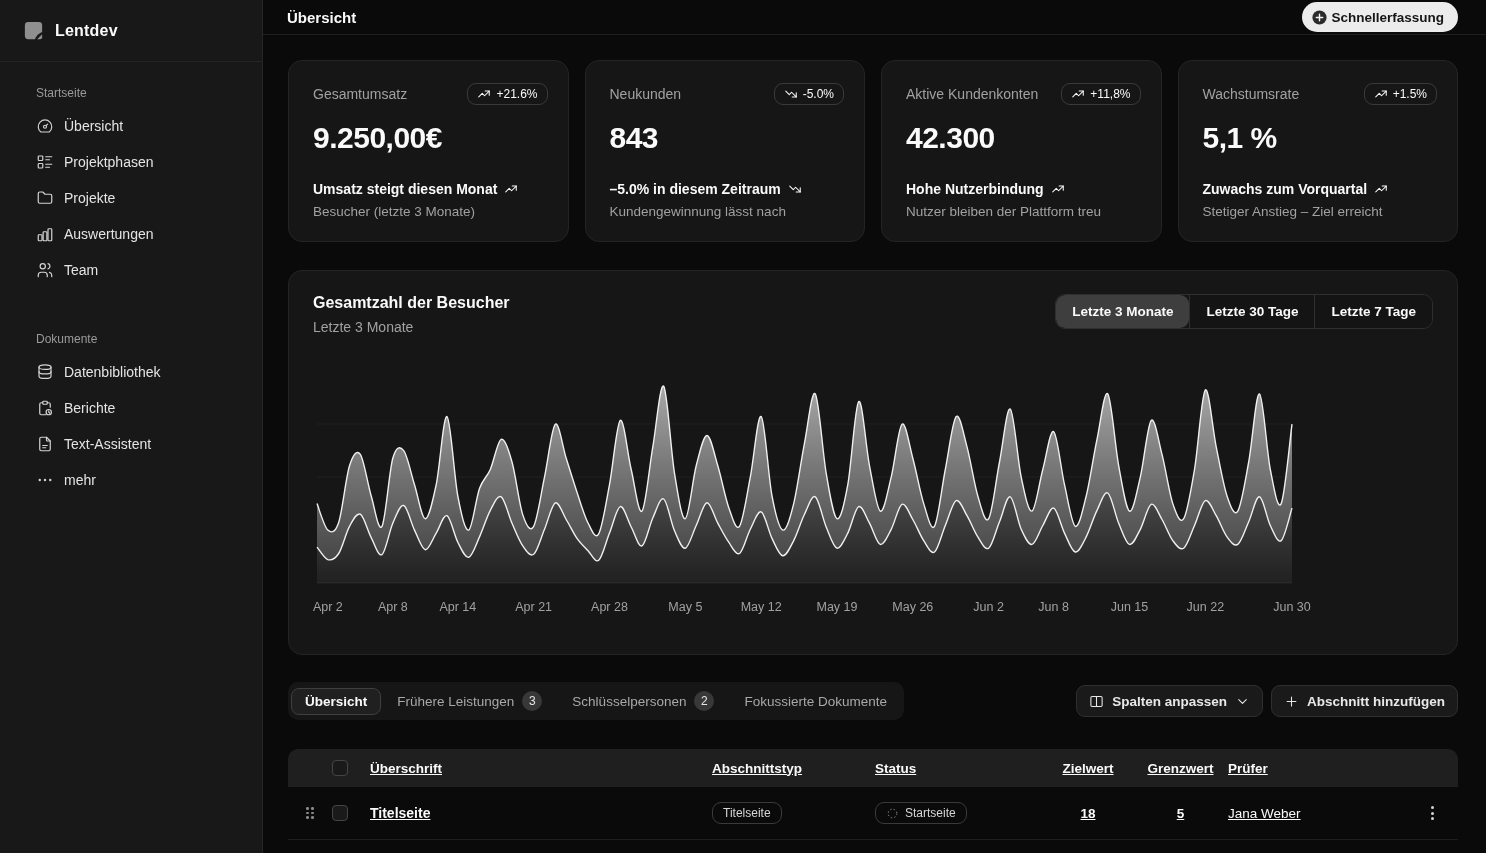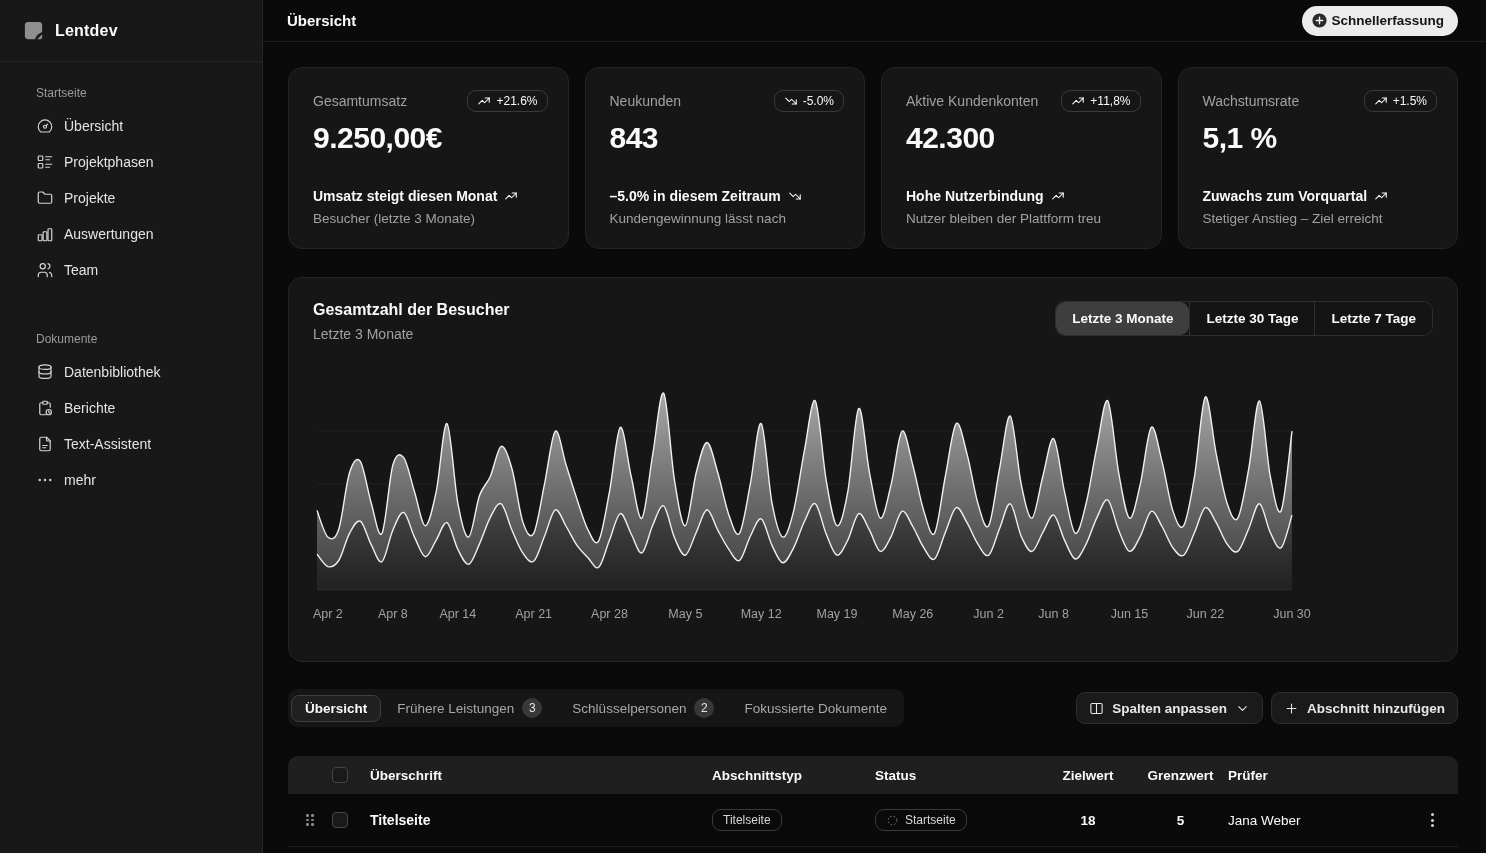--- a/index.html
+++ b/index.html
@@ -23,33 +23,33 @@
 
   
   .main { flex:1; display:flex; flex-direction:column; min-width:0; }
   .topbar { height:55px; display:flex; align-items:center; justify-content:space-between;
     padding:0 28px 0 24px; border-bottom:1px solid #1f1f1f; }
   .page-title { font-size:15px; font-weight:600; }
   .quick-btn { display:flex; align-items:center; gap:3px; background:#ececec; color:#151515;
     border:none; border-radius:15px; height:30px; padding:0 14px 0 9px; font-size:13.5px;
     font-weight:600; font-family:inherit; cursor:pointer; }
 
-  .content { padding:25px 28px 6px 25px; display:flex; flex-direction:column; }
+  .content { padding:25px 28px 13px 25px; display:flex; flex-direction:column; }
 
   
   .stat-grid { display:grid; grid-template-columns:repeat(4,1fr); gap:16px; }
   .stat-card { background:#161616; border:1px solid #242424; border-radius:14px; height:182px;
     padding:22px 20px 22px 24px; display:flex; flex-direction:column; }
   .stat-top { display:flex; align-items:center; justify-content:space-between; }
   .stat-label { font-size:14px; color:#a1a1a1; }
   .stat-badge { display:flex; align-items:center; gap:5px; border:1px solid #3a3a3a;
     border-radius:9px; padding:3px 9px; font-size:12px; color:#fafafa; }
   .stat-badge svg, .stat-foot-title svg { width:14px; height:14px; stroke:#fafafa; fill:none;
     stroke-width:1.8; stroke-linecap:round; stroke-linejoin:round; }
-  .stat-value { font-size:30px; font-weight:700; letter-spacing:-.5px; margin-top:9px; }
+  .stat-value { font-size:30px; font-weight:700; letter-spacing:-.5px; margin-top:16px; }
   .stat-foot { margin-top:auto; }
   .stat-foot-title { font-size:14px; font-weight:600; display:flex; align-items:center; gap:7px; }
   .stat-foot-sub { font-size:13.5px; color:#a1a1a1; margin-top:7px; }
 
   
   .chart-card { position:relative; margin-top:28px; background:#161616; border:1px solid #242424;
     border-radius:14px; height:385px; }
   .chart-head { display:flex; justify-content:space-between; align-items:flex-start;
     padding:23px 24px 0; }
   .chart-title { font-size:16px; font-weight:700; }
@@ -78,21 +78,21 @@
     font-weight:600; font-family:inherit; cursor:pointer; }
   .ghost-btn svg { width:15px; height:15px; stroke:#e8e8e8; fill:none; stroke-width:1.7;
     stroke-linecap:round; stroke-linejoin:round; }
 
   
   .table { margin-top:29px; border-radius:10px 10px 0 0; overflow:hidden; }
   .t-grid { display:grid; grid-template-columns:44px 36px 344px 163px 168px 90px 95px 1fr 44px;
     align-items:center; }
   .t-head { background:#1f1f1f; height:38px; font-size:13.5px; font-weight:600; }
   .t-row { height:53px; border-bottom:1px solid #1f1f1f; background:transparent; }
-  .t-cell { font-size:13.5px; }
+  .t-cell { font-size:13.5px;text-decoration:underline; }
   .t-num { text-align:center; font-weight:600; }
   .t-head .t-num { font-weight:600; }
   .checkbox { width:16px; height:16px; border:1px solid #454545; border-radius:4px;
     background:#1a1a1a; cursor:pointer; }
   .drag-handle { display:grid; grid-template-columns:3px 3px; gap:2px; justify-content:center;
     cursor:grab; }
   .drag-handle i { width:2.5px; height:2.5px; border-radius:50%; background:#8a8a8a; display:block; }
   .pill { display:inline-flex; align-items:center; gap:6px; border:1px solid #3a3a3a;
     border-radius:9px; padding:3px 10px; font-size:12px; color:#d6d6d6; }
   .pill svg { width:13px; height:13px; stroke:#a1a1a1; fill:none; stroke-width:1.6; }

